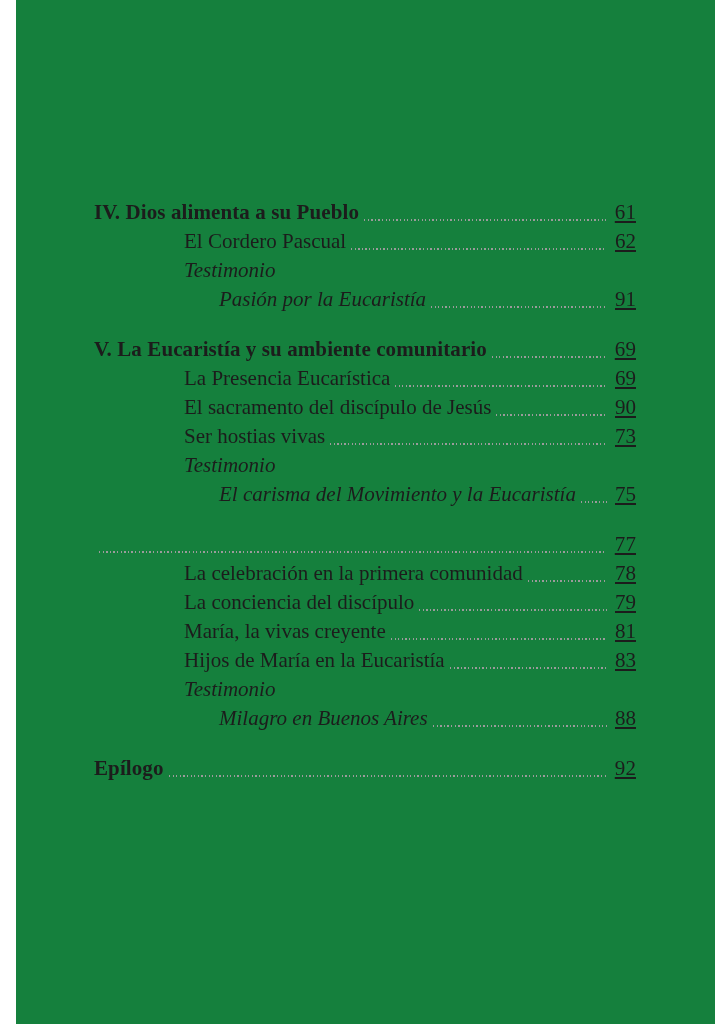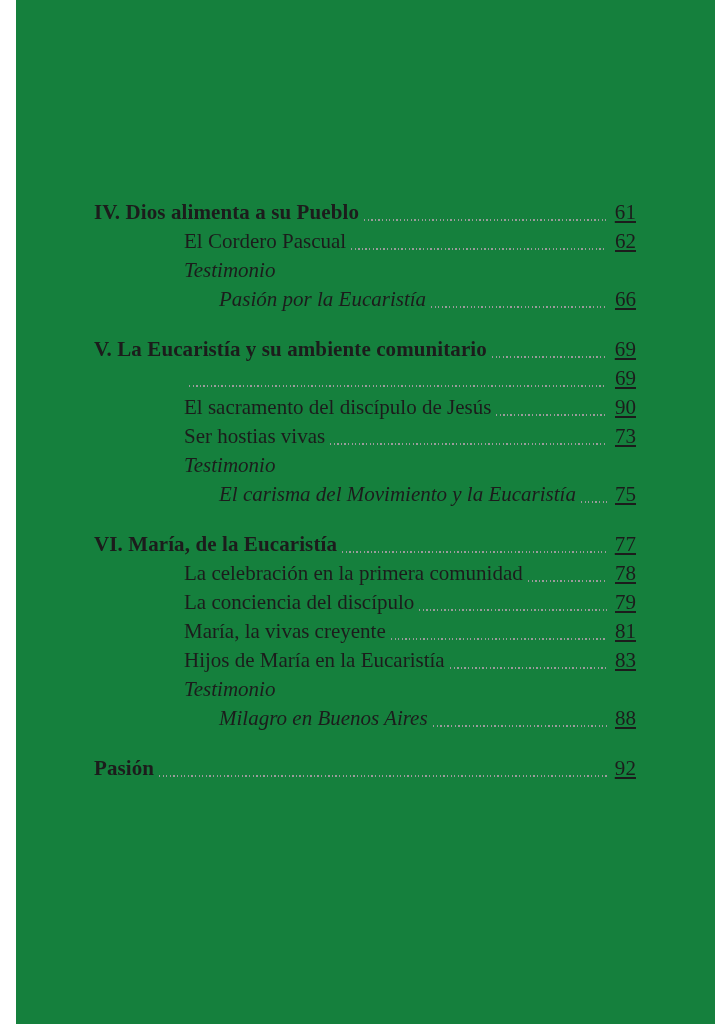--- a/index.html
+++ b/index.html
@@ -84,30 +84,31 @@
           <span class="label">El Cordero Pascual</span>
           <span class="leader"></span>
           <span class="pagenum">62</span>
         </div>
         <div class="row testimonio">
           <span class="label">Testimonio</span>
         </div>
         <div class="row testimonio-item">
           <span class="label">Pasión por la Eucaristía</span>
           <span class="leader"></span>
-          <span class="pagenum">66</span>
+          <span class="pagenum">91</span>
         </div>
       </section>
       <section class="toc-section">
         <div class="row section-title">
           <span class="label">V. La Eucaristía y su ambiente comunitario</span>
           <span class="leader"></span>
           <span class="pagenum">69</span>
         </div>
         <div class="row sub">
+          <span class="label">La Presencia Eucarística</span>
           <span class="leader"></span>
           <span class="pagenum">69</span>
         </div>
         <div class="row sub">
           <span class="label">El sacramento del discípulo de Jesús</span>
           <span class="leader"></span>
           <span class="pagenum">90</span>
         </div>
         <div class="row sub">
           <span class="label">Ser hostias vivas</span>
@@ -118,21 +119,20 @@
           <span class="label">Testimonio</span>
         </div>
         <div class="row testimonio-item">
           <span class="label">El carisma del Movimiento y la Eucaristía</span>
           <span class="leader"></span>
           <span class="pagenum">75</span>
         </div>
       </section>
       <section class="toc-section">
         <div class="row section-title">
-          <span class="label">VI. María, de la Eucaristía</span>
           <span class="leader"></span>
           <span class="pagenum">77</span>
         </div>
         <div class="row sub">
           <span class="label">La celebración en la primera comunidad</span>
           <span class="leader"></span>
           <span class="pagenum">78</span>
         </div>
         <div class="row sub">
           <span class="label">La conciencia del discípulo</span>
@@ -152,18 +152,18 @@
         <div class="row testimonio">
           <span class="label">Testimonio</span>
         </div>
         <div class="row testimonio-item">
           <span class="label">Milagro en Buenos Aires</span>
           <span class="leader"></span>
           <span class="pagenum">88</span>
         </div>
       </section>
       <div class="row section-title">
-        <span class="label">Pasión</span>
+        <span class="label">Epílogo</span>
         <span class="leader"></span>
         <span class="pagenum">92</span>
       </div>
     </div>
 </div>
 
 </body></html>

